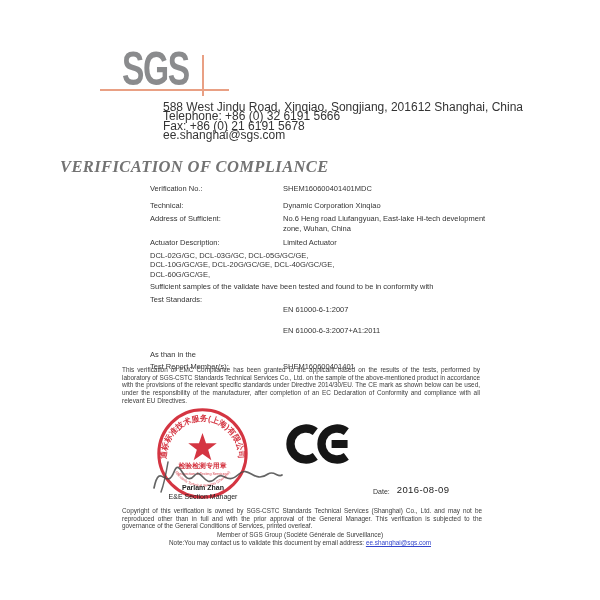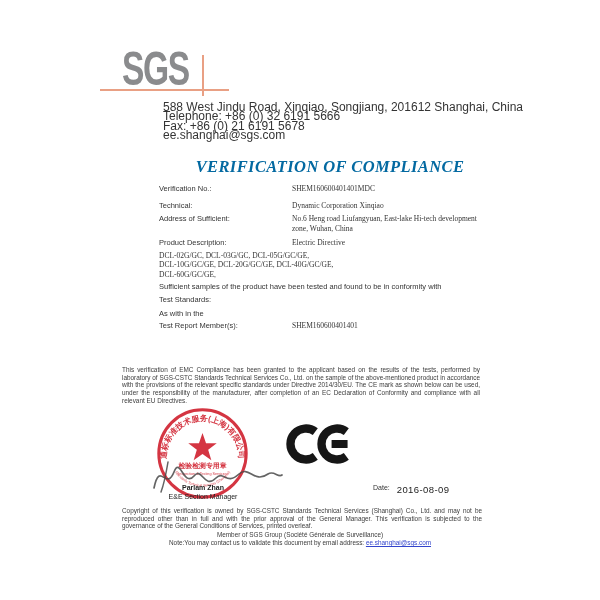--- a/index.html
+++ b/index.html
@@ -14,45 +14,45 @@
   .sgs-word{
     left:122px;top:47px;font-weight:bold;font-size:48px;line-height:44px;
     color:#8a8b8d;letter-spacing:-2px;transform:scaleX(0.70);transform-origin:left top;
   }
   .logo-vline{left:202px;top:55px;width:2px;height:41px;background:#e9a084;}
   .logo-hline{left:100px;top:89px;width:129px;height:2px;background:#e9a084;}
   .contact{left:163px;top:103px;font-size:12px;line-height:9.3px;color:#343434;}
 
   
   .doc-title{
-    left:60px;top:157px;width:540px;text-align:center;
+    left:60px;top:157px;width:540px;
     font-family:"Liberation Serif",serif;font-style:italic;font-weight:bold;
-    font-size:16.5px;color:#0369a1;letter-spacing:0.4px;
+    font-size:16.5px;color:#737373;letter-spacing:0.4px;
   }
 
   
   .fields{left:150px;top:184px;width:336px;font-size:7.5px;line-height:9.5px;color:#353535;}
-  .frow{display:flex;margin-left:9px;}
+  .frow{display:flex;}
   .flabel{width:133px;flex:0 0 133px;}
-  .fvalue{flex:1;white-space:pre-line;font-family:Liberation Serif, serif;}
+  .fvalue{flex:1;white-space:pre-line;}
   .fullrow{width:100%;}
 
   
   .statement{
     left:122px;top:366px;width:358px;font-size:6.4px;line-height:7.7px;
     color:#3c3c3c;text-align:justify;
   }
 
   
   .stamp{left:156px;top:407px;opacity:0.9;}
   .signature{left:146px;top:448px;opacity:0.85;}
   .signatory{left:132px;top:483px;width:142px;text-align:center;font-size:7px;line-height:9px;color:#222;}
   .signatory .name{font-weight:bold;}
   .ce{left:286px;top:420px;}
-  .daterow{left:373px;top:484px;display:flex;align-items:flex-start;gap:7px;}
+  .daterow{left:373px;top:484px;display:flex;align-items:flex-end;gap:7px;}
   .datelabel{font-size:7px;color:#333;}
   .dateval{font-size:9.5px;color:#222;letter-spacing:0.4px;}
 
   
   .copyright{
     left:122px;top:507px;width:360px;font-size:6.4px;line-height:7.6px;
     color:#3c3c3c;text-align:justify;
   }
   .member{left:90px;top:531px;width:420px;text-align:center;font-size:6.4px;line-height:7.6px;color:#3c3c3c;}
   .note{left:90px;top:539px;width:420px;text-align:center;font-size:6.4px;line-height:7.6px;color:#3c3c3c;}
@@ -81,36 +81,40 @@
   </div>
   <div class="frow" style="margin-bottom:4px">
     <div class="flabel">Technical:</div>
     <div class="fvalue">Dynamic Corporation Xinqiao</div>
   </div>
   <div class="frow" style="margin-bottom:5px">
     <div class="flabel">Address of Sufficient:</div>
     <div class="fvalue">No.6 Heng road Liufangyuan, East-lake Hi-tech development zone, Wuhan, China</div>
   </div>
   <div class="frow" style="margin-bottom:3px">
-    <div class="flabel">Product Description:</div>
-    <div class="fvalue">Electric Directive</div>
+    <div class="flabel">Actuator Description:</div>
+    <div class="fvalue">Limited Actuator</div>
   </div>
   <div class="frow" style="margin-bottom:3px">
     <div class="fvalue">DCL-02G/GC, DCL-03G/GC, DCL-05G/GC/GE,
 DCL-10G/GC/GE, DCL-20G/GC/GE, DCL-40G/GC/GE,
 DCL-60G/GC/GE,</div>
   </div>
   <div class="frow fullrow" style="margin-bottom:3.5px">
-    <div>Sufficient samples of the product have been tested and found to be in conformity with</div>
+    <div>Sufficient samples of the validate have been tested and found to be in conformity with</div>
   </div>
   <div class="frow" style="margin-bottom:4.5px">
     <div class="flabel">Test Standards:</div>
+    <div class="fvalue">
+      <div>EN 61000-6-1:2007</div>
+      <div style="margin-top:2.5px">EN 61000-6-3:2007+A1:2011</div>
+    </div>
   </div>
   <div class="frow fullrow" style="margin-bottom:2.5px">
-    <div>As with in the</div>
+    <div>As than in the</div>
   </div>
   <div class="frow">
     <div class="flabel">Test Report Member(s):</div>
     <div class="fvalue">SHEM160600401401</div>
   </div>
 </div>
 
 <div class="abs statement">This verification of EMC Compliance has been granted to the applicant based on the results of the tests, performed by laboratory of SGS-CSTC Standards Technical Services Co., Ltd. on the sample of the above-mentioned product in accordance with the provisions of the relevant specific standards under Directive 2014/30/EU. The CE mark as shown below can be used, under the responsibility of the manufacturer, after completion of an EC Declaration of Conformity and compliance with all relevant EU Directives.</div>
 
 <svg class="abs stamp" width="93" height="93" viewBox="0 0 100 100">

